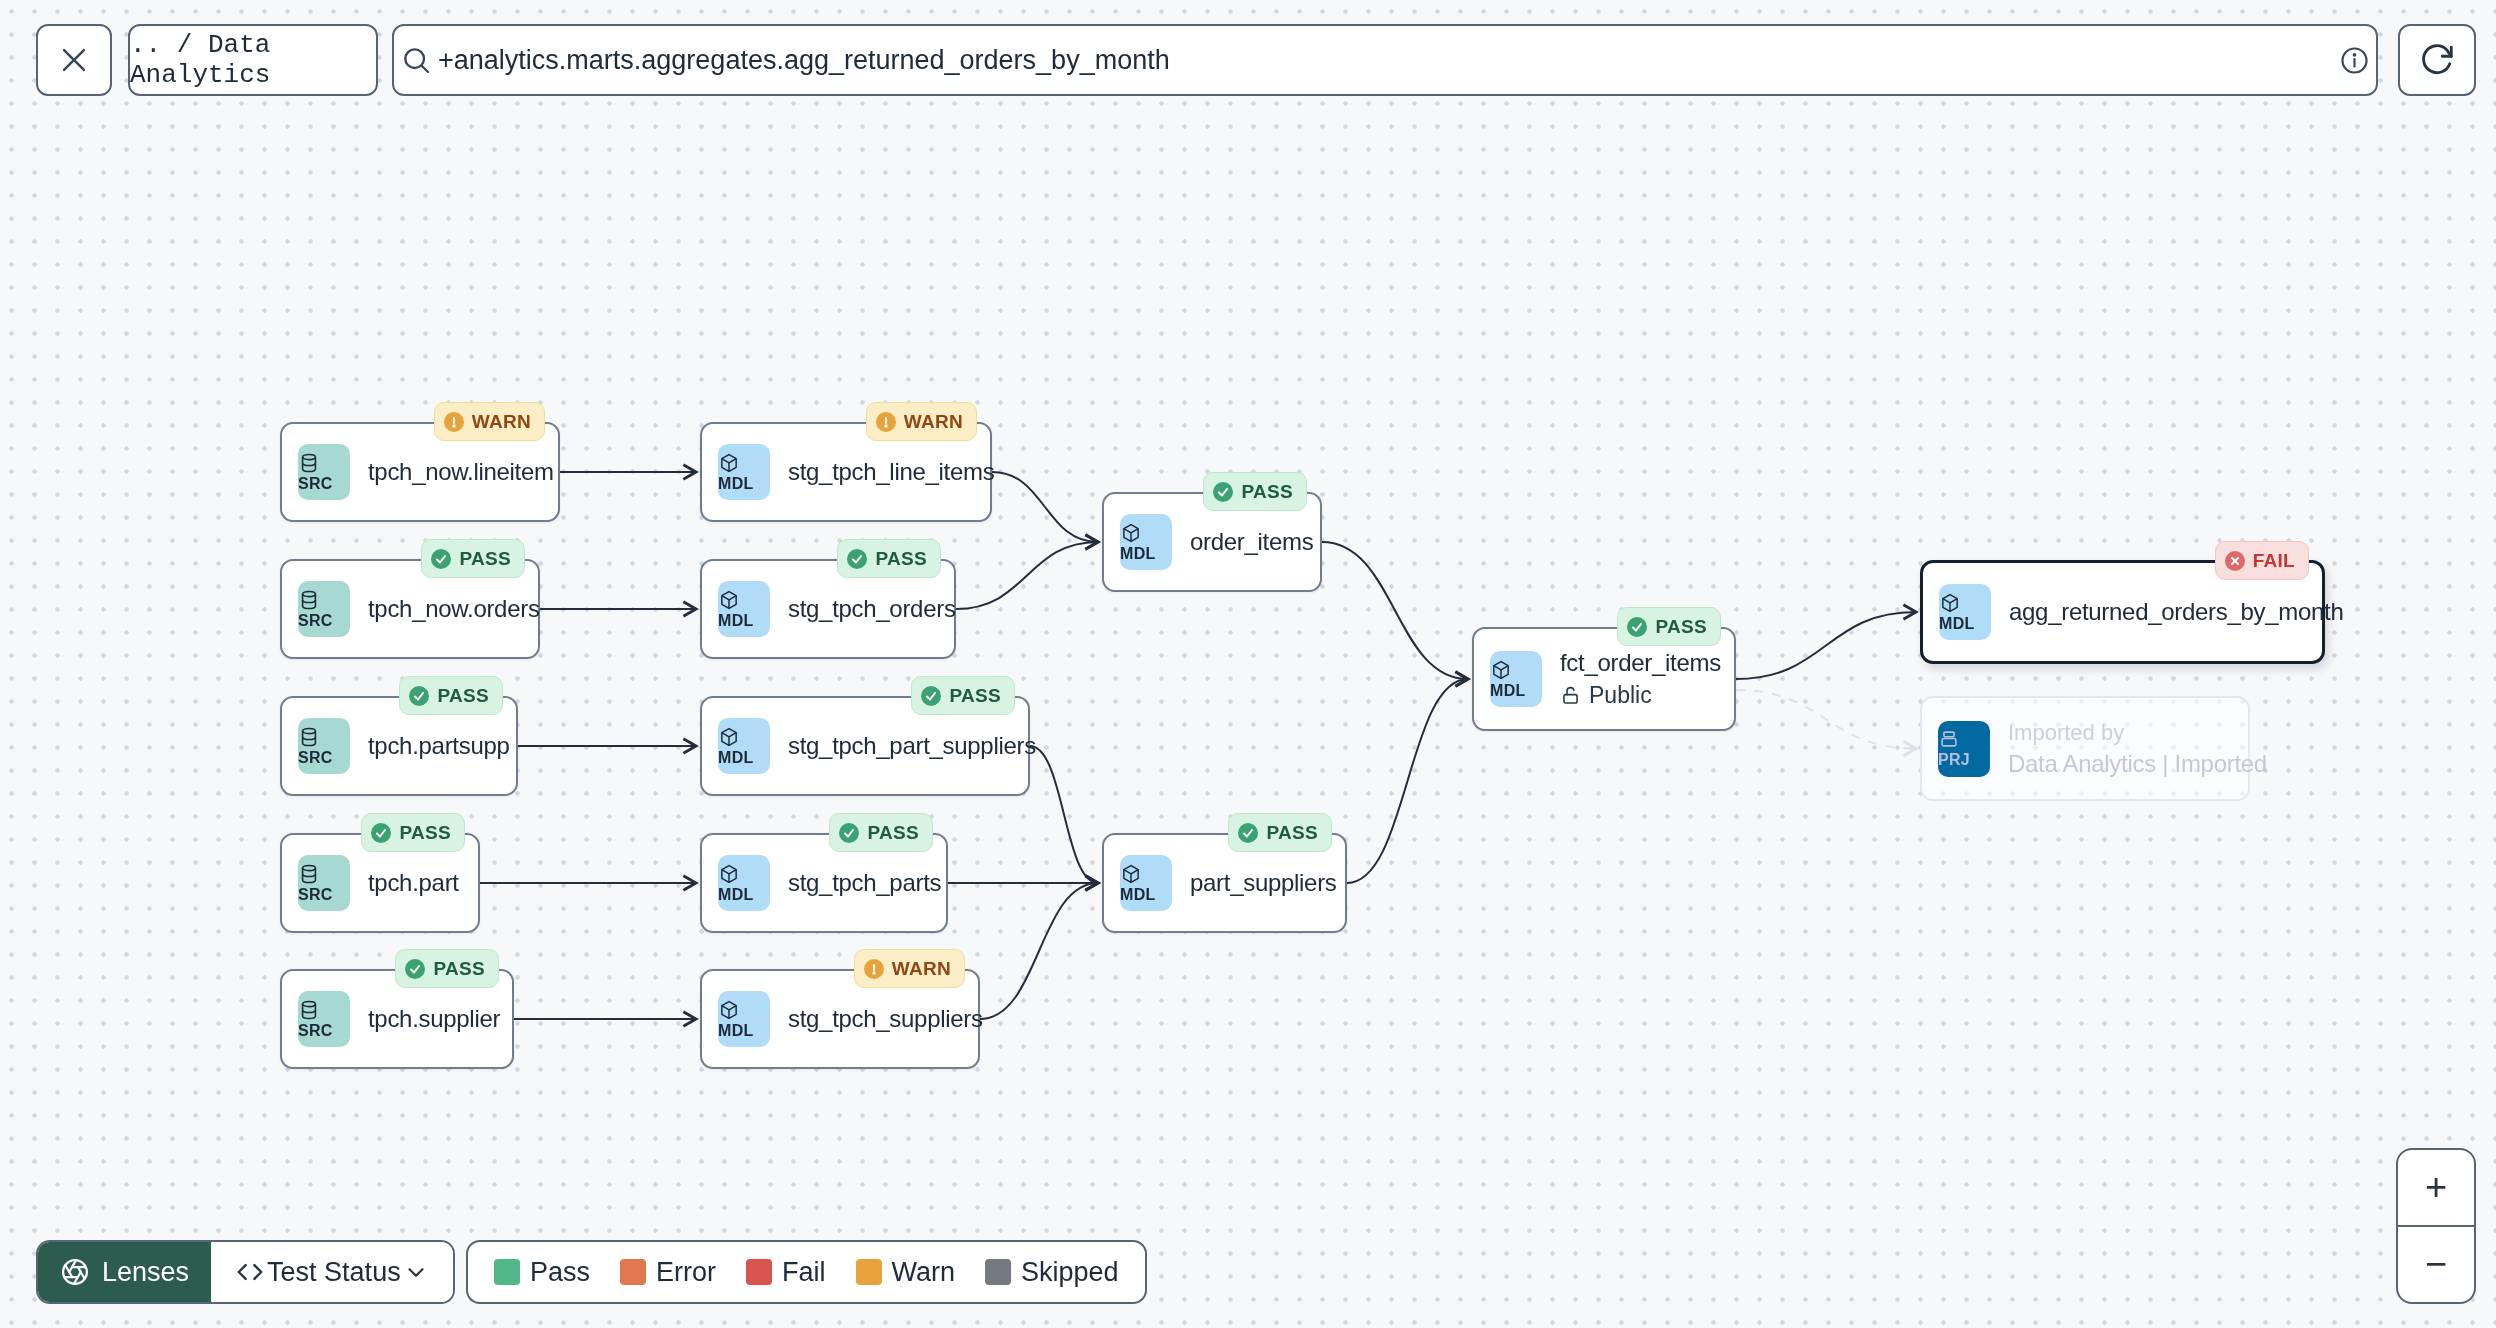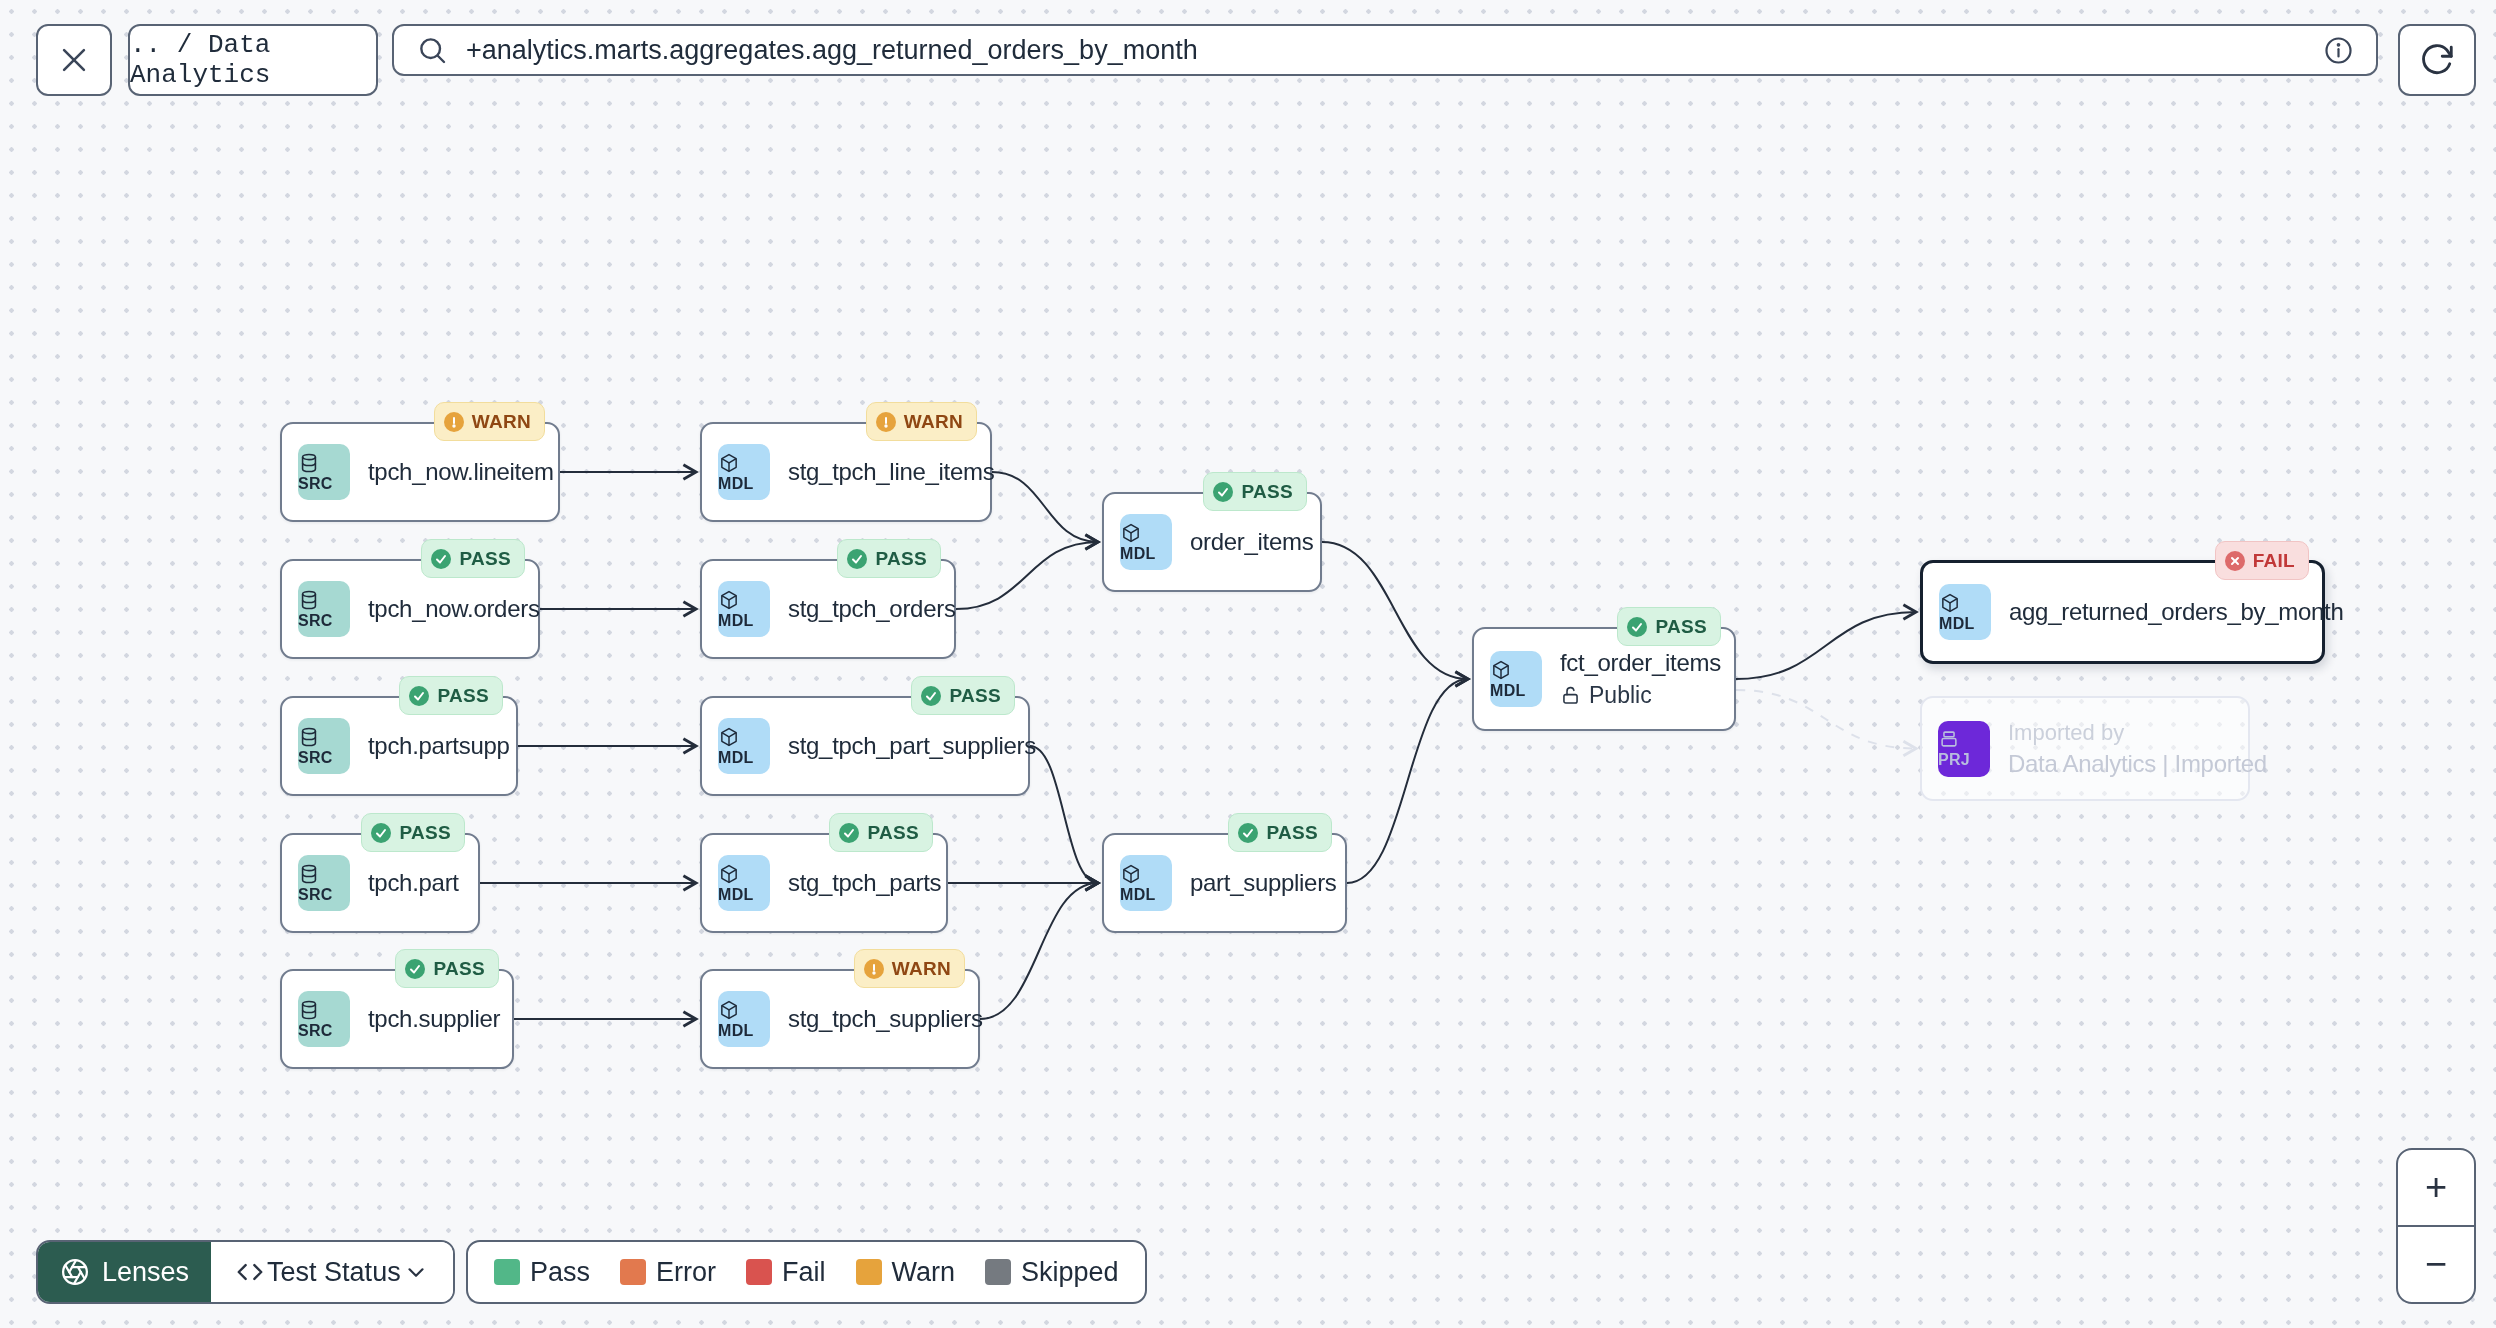--- a/index.html
+++ b/index.html
@@ -13,23 +13,23 @@
   }
   
   .tb-btn{
     position:absolute;top:24px;height:72px;background:#ffffff;
     border:2px solid #586374;border-radius:12px;box-sizing:border-box;
     display:flex;align-items:center;justify-content:center;cursor:pointer;
   }
   #close-btn{left:36px;width:76px;}
   #breadcrumb-btn{left:128px;width:250px;font-size:26px;font-family:Liberation Mono, monospace;}
   #search-bar{
-    position:absolute;top:24px;left:392px;width:1986px;height:52px;background:#fff;
+    position:absolute;top:24px;left:392px;width:1986px;height:72px;background:#fff;
     border:2px solid #586374;border-radius:12px;box-sizing:border-box;
-    display:flex;align-items:center;padding:0 22px;gap:16px;
+    display:flex;align-items:center;padding:0 6px;gap:4px;
   }
   #search-input{
     flex:1;border:none;outline:none;font-size:27px;color:#202c3b;background:transparent;
     font-family:"Liberation Sans","DejaVu Sans",sans-serif;
   }
   #refresh-btn{left:2398px;width:78px;}
   .tb-icon{display:block;}
   
   #canvas{position:absolute;left:0;top:0;width:2496px;height:1328px;}
   #edges{position:absolute;left:0;top:0;pointer-events:none;z-index:1;}
@@ -43,21 +43,21 @@
   }
   .node.selected{border:3.5px solid #15202f;box-shadow:3px 5px 10px rgba(20,30,55,.16);}
   .node.ghost{background:rgba(255,255,255,.55);border:2px solid #e4e7f0;box-shadow:none;}
   .iconbox{
     width:52px;height:56px;border-radius:10px;flex:none;
     display:flex;flex-direction:column;align-items:flex-start;justify-content:center;gap:1px;
   }
   .iconbox svg{display:block;}
   .t-SRC{background:#a6d9d2;}
   .t-MDL{background:#b0dcf7;}
-  .t-PRJ{background:#6d28d9;}
+  .t-PRJ{background:#0369a1;}
   .tlab{font-size:16px;font-weight:700;color:#1d2939;letter-spacing:.3px;}
   .ghost .tlab{color:#b9bede;}
   .ntext{display:flex;flex-direction:column;justify-content:center;min-width:0;}
   .nlabel{font-size:24px;letter-spacing:-.3px;color:#202c3b;white-space:nowrap;}
   .ghost .nlabel{color:#c4c9d6;}
   .nsub-top{font-size:22px;color:#cbd0db;margin-bottom:4px;white-space:nowrap;}
   .nvis{display:flex;align-items:center;gap:8px;font-size:23px;color:#2a3646;margin-top:5px;}
   .badge{
     position:absolute;top:-22px;right:13px;height:37px;border-radius:10px;border:1.5px solid;
     display:flex;align-items:center;gap:8px;padding:0 13px 0 9px;

